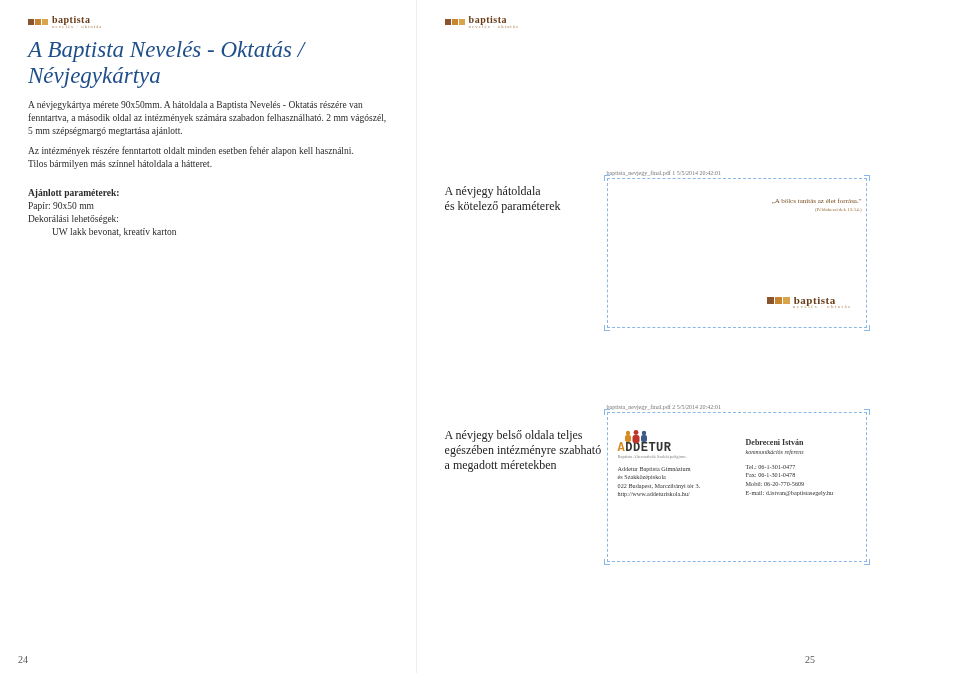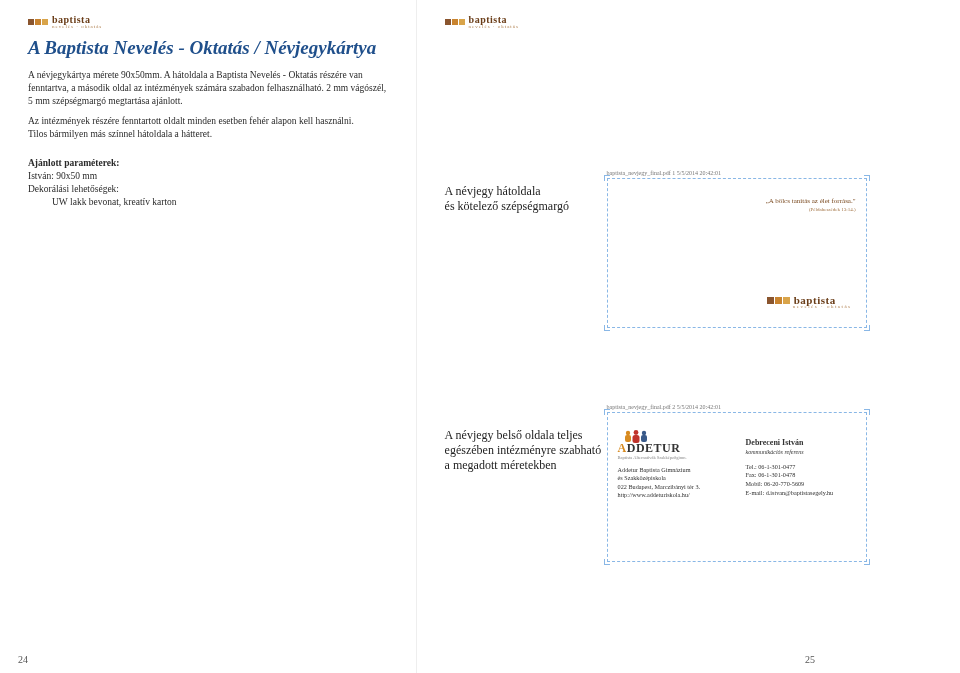--- a/index.html
+++ b/index.html
@@ -7,21 +7,21 @@
   .spread { display:flex; width:833px; height:673px; }
   .page { width:480px; height:673px; position:relative; padding:10px 28px 20px 28px; }
   .page-l { border-right:1px solid #eee; }
   .header-logo { display:flex; align-items:center; gap:4px; margin-bottom:8px; margin-top:4px;}
   .header-logo .sq { display:flex; gap:1px; }
   .header-logo .sq span { width:6px; height:6px; background:#8a552e; }
   .header-logo .sq span:nth-child(2){background:#c9842f;}
   .header-logo .sq span:nth-child(3){background:#d9a44a;}
   .header-logo .txt { font-size:10px; color:#6a3d18; font-weight:bold; letter-spacing:.5px;}
   .header-logo .sub { font-size:5px; color:#b08050; letter-spacing:1px; margin-top:-1px;}
-  h1.title { color:#1f4f8b; font-style:italic; font-weight:bold; font-size:19px; margin:4px 0 10px 0; }
+  h1.title { color:#1f4f8b; font-style:italic; font-weight:normal; font-size:23px; margin:4px 0 10px 0; }
   .body { font-size:9.5px; line-height:1.35; color:#2a2a2a; }
   .body p { margin-bottom:8px; }
   .params { margin-top:16px; }
   .params .hd { font-weight:bold; }
   .params .indent { padding-left:24px; }
   .pgnum { position:absolute; bottom:8px; font-size:10px; color:#555;}
   .pgnum.l{left:18px;} .pgnum.r{right:18px;}
   
   .rlabel { position:absolute; font-size:12px; font-weight:normal; color:#222; line-height:1.25;}
   .lbl1 { left:28px; top:184px; }
@@ -31,33 +31,33 @@
   .cardwrap.c1 { top:170px; }
   .cardwrap.c2 { top:404px; }
   .filetag { font-size:6px; color:#777; text-align:left; margin-bottom:2px;}
   .card { width:260px; height:150px; border:1px dashed #89b7e6; background:#fff; position:relative; }
   .card .crop { position:absolute; width:6px; height:6px; }
   .card .crop.tl{top:-4px;left:-4px;border-top:1px solid #89b7e6;border-left:1px solid #89b7e6;}
   .card .crop.tr{top:-4px;right:-4px;border-top:1px solid #89b7e6;border-right:1px solid #89b7e6;}
   .card .crop.bl{bottom:-4px;left:-4px;border-bottom:1px solid #89b7e6;border-left:1px solid #89b7e6;}
   .card .crop.br{bottom:-4px;right:-4px;border-bottom:1px solid #89b7e6;border-right:1px solid #89b7e6;}
   
-  .quote { position:absolute; top:18px; right:10px; font-size:7px; color:#7a4a20; text-align:right;}
+  .quote { position:absolute; top:18px; right:4px; font-size:7px; color:#7a4a20; text-align:right;}
   .quote .sm { font-size:5px; color:#a07040;}
   .blogo { position:absolute; bottom:18px; right:14px; text-align:left;}
   .blogo .row { display:flex; align-items:center; gap:4px;}
   .blogo .sq { display:flex; gap:1px;}
   .blogo .sq span{width:7px;height:7px;background:#8a552e;}
   .blogo .sq span:nth-child(2){background:#c9842f;}
   .blogo .sq span:nth-child(3){background:#d9a44a;}
   .blogo .bt{font-size:11px;color:#6a3d18;font-weight:bold;letter-spacing:.5px;}
   .blogo .bs{font-size:5px;color:#b08050;letter-spacing:1.5px;margin-left:26px;margin-top:-2px;}
   
   .card2-left { position:absolute; left:10px; top:14px; width:115px;}
-  .addetur-logo { font-size:12px; font-weight:bold; color:#333; letter-spacing:.5px;}
+  .addetur-logo { font-size:12px; font-weight:bold; color:#333; letter-spacing:.5px;font-family:Liberation Mono, monospace;}
   .addetur-logo .dot{color:#d88b20;}
   .addetur-sub { font-size:4.5px; color:#888; margin-top:-1px; margin-bottom:6px;}
   .addetur-info { font-size:6.2px; color:#333; line-height:1.35;}
   .card2-right { position:absolute; right:10px; top:24px; width:110px; font-size:6.2px; color:#333; line-height:1.4;}
   .card2-right .nm{font-weight:bold; font-size:8px;}
   .card2-right .role{font-style:italic; font-size:6px; margin-bottom:6px;}
   .people{position:absolute;left:4px;top:2px;}
 </style>
 </head>
 <body>
@@ -75,21 +75,21 @@
         <div class="txt">baptista</div>
         <div class="sub">nevelés · oktatás</div>
       </div>
     </div>
     <h1 class="title">A Baptista Nevelés - Oktatás / Névjegykártya</h1>
     <div class="body">
       <p><span>A névjegykártya mérete 90x50mm. A hátoldala a Baptista Nevelés - Oktatás részére van fenntartva, a második oldal az intézmények számára szabadon felhasználható.</span> <span>2 mm vágószél, 5 mm szépségmargó megtartása ajánlott.</span></p>
       <p><span>Az intézmények részére fenntartott oldalt minden esetben fehér alapon kell használni.</span><br><span>Tilos bármilyen más színnel hátoldala a hátteret.</span></p>
       <div class="params">
         <div class="hd">Ajánlott paraméterek:</div>
-        <div>István: 90x50 mm</div>
+        <div>Papír: 90x50 mm</div>
         <div>Dekorálási lehetőségek:</div>
         <div class="indent">UW lakk bevonat, kreatív karton</div>
       </div>
     </div>
     <div class="pgnum l">24</div>
   </div>
 
   <div class="page">
     <div class="header-logo">
       <div class="sq">
@@ -98,21 +98,21 @@
           <span></span>
         </div>
       <div>
         <div class="txt">baptista</div>
         <div class="sub">nevelés · oktatás</div>
       </div>
     </div>
 
     <div class="rlabel lbl1">
       <span>A névjegy hátoldala</span><br>
-      <span>és kötelező szépségmargó</span>
+      <span>és kötelező paraméterek</span>
     </div>
     <div class="rlabel lbl2">
       <span>A névjegy belső oldala teljes</span><br>
       <span>egészében intézményre szabható</span><br>
       <span>a megadott méretekben</span>
     </div>
 
     <div class="cardwrap c1">
       <div class="filetag">baptista_nevjegy_final.pdf   1   5/5/2014   20:42:01</div>
       <div class="card">

